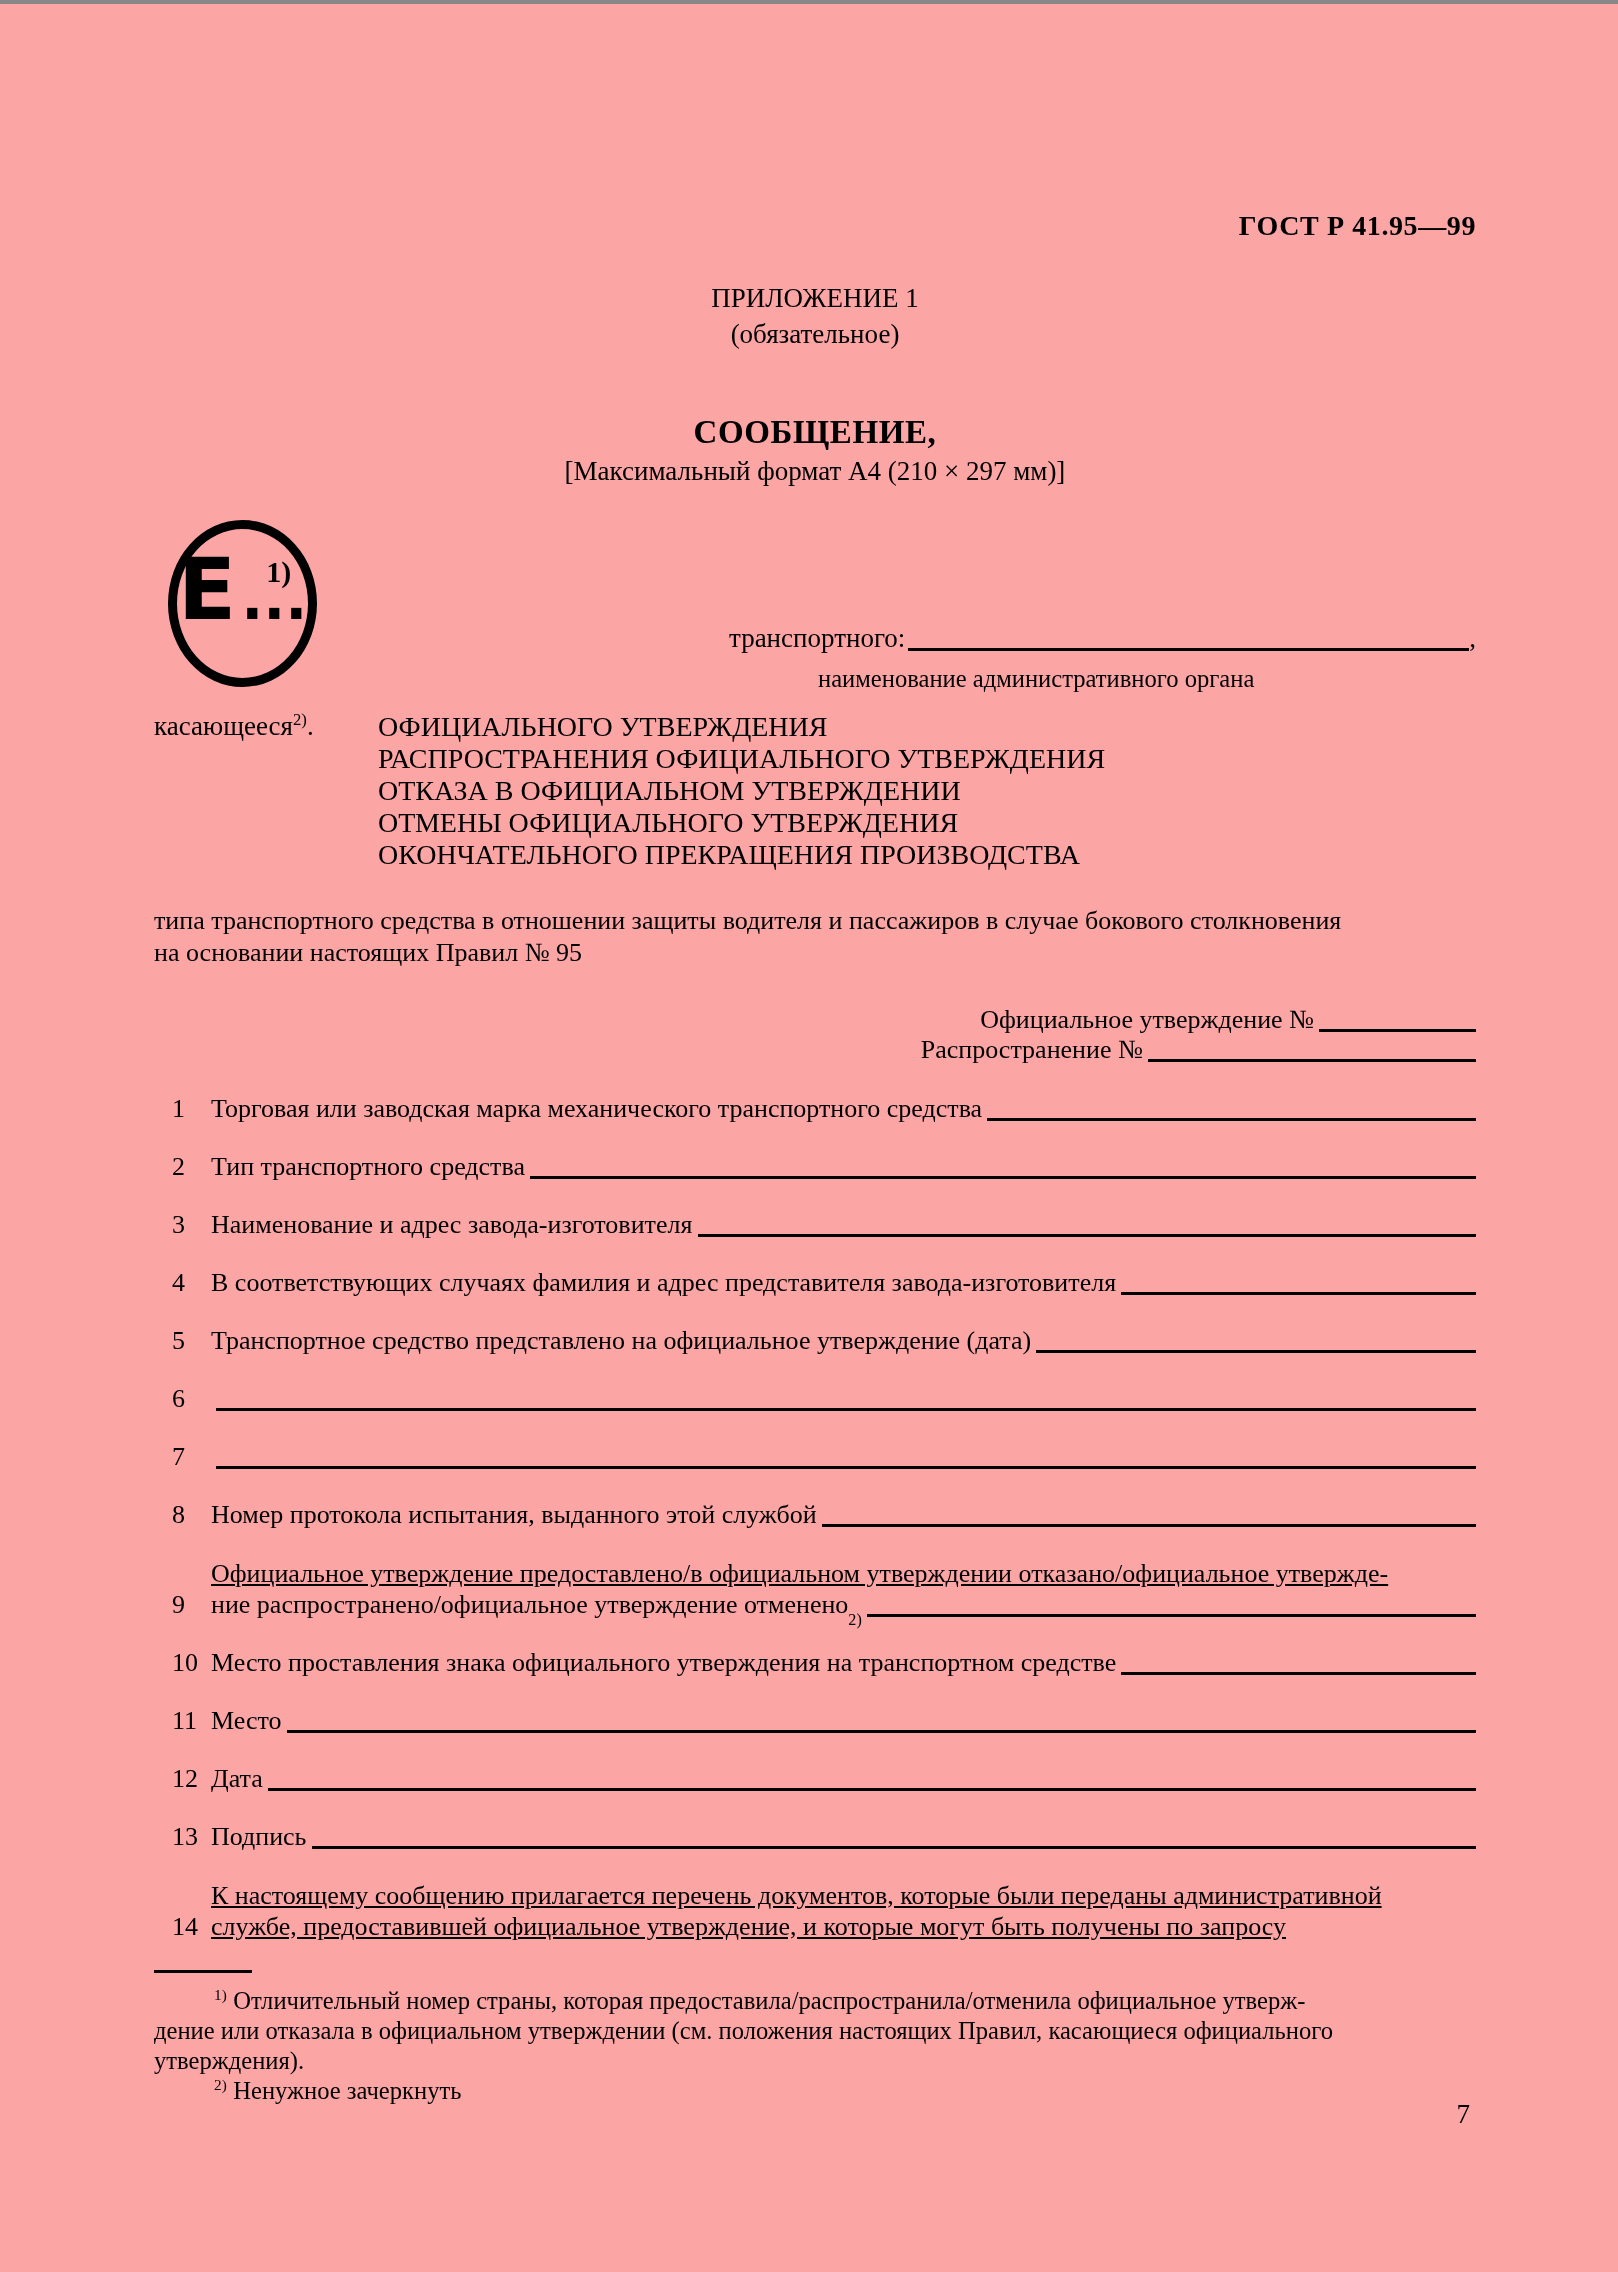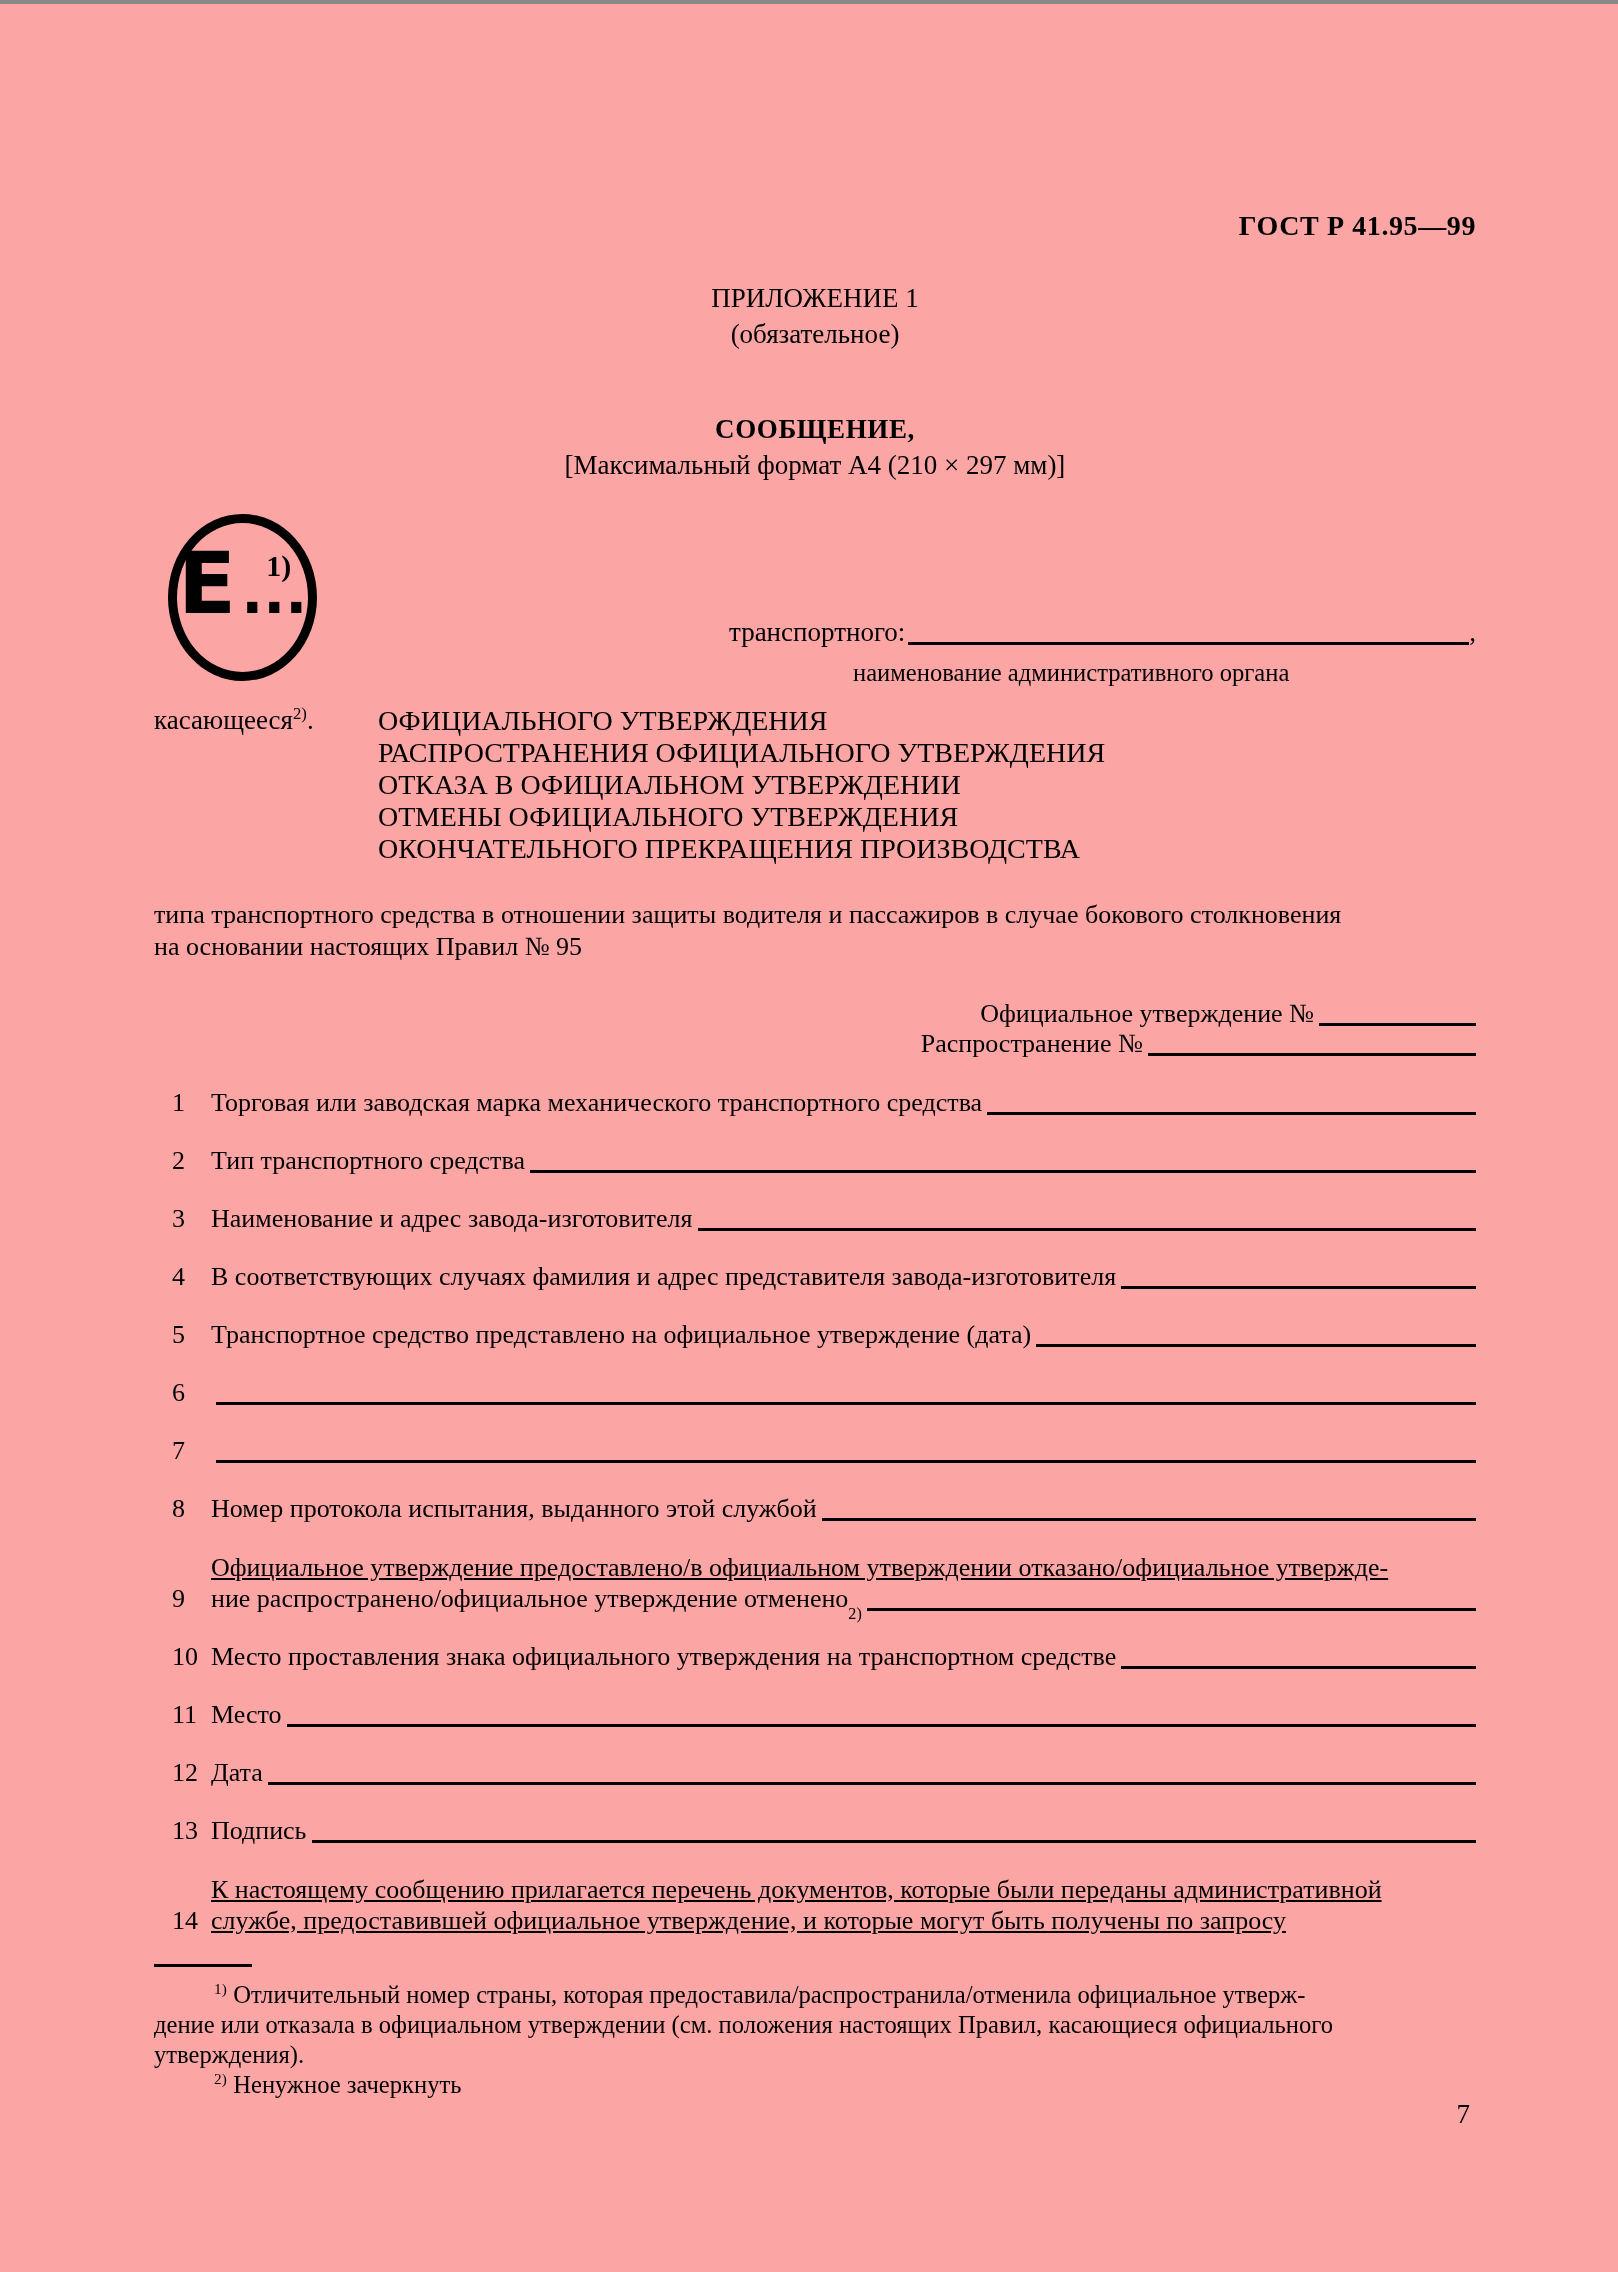--- a/index.html
+++ b/index.html
@@ -10,38 +10,38 @@
     font-family:"Liberation Serif", serif;
     font-size:26px;
     overflow:hidden;
     margin:4px auto;
   }
   .content { padding:206px 142px 0 154px; }
 
   
   .std-ref { text-align:right; font-weight:bold; font-size:28px; letter-spacing:0.6px; }
   .appendix { text-align:center; margin-top:38px; font-size:27px; line-height:36px; }
-  .msg-title { text-align:center; margin-top:62px; font-weight:bold; font-size:27px; letter-spacing:0.6px; }
+  .msg-title { text-align:center; margin-top:62px; font-weight:bold; font-size:33px; letter-spacing:0.6px; }
   .msg-format { text-align:center; margin-top:5.2px; font-size:27px; }
 
   
   .emark-section { position:relative; height:150px; margin-top:34px; }
   .emark {
     position:absolute; left:14.2px; top:-1.3px;
     width:131px; height:131px;
     border:9px solid #000; border-radius:50%;
     display:flex; align-items:baseline; justify-content:center;
     padding-top:18px; box-sizing:content-box;
   }
   .e-letter { font-family:"DejaVu Sans", sans-serif; font-weight:bold; font-size:85px; line-height:85px; }
   .e-dots { font-family:"DejaVu Sans", sans-serif; font-weight:bold; font-size:58px; line-height:58px; margin-left:5.2px; }
   .e-sup { position:absolute; top:26px; right:17px; font-weight:bold; font-size:30px; }
   .napr { position:absolute; left:575px; right:0; top:102px; display:flex; align-items:flex-end; font-size:27px; }
   .napr .uline { margin-left:2.6px; }
-  .napr-caption { position:absolute; left:699px; top:144px; font-size:24.6px; }
+  .napr-caption { position:absolute; left:664px; top:144px; font-size:24.6px; }
 
   
   .concern { display:flex; margin-top:40px; font-size:27px; }
   .concern-label { flex:0 0 224px; }
   .concern-options div { line-height:32px; white-space:nowrap; font-size:28px; }
 
   .subject { margin-top:34px; line-height:32px; }
   .subject div { white-space:nowrap; }
 
   .approval-row { display:flex; margin-top:36px; align-items:flex-end;flex-direction:column; }

